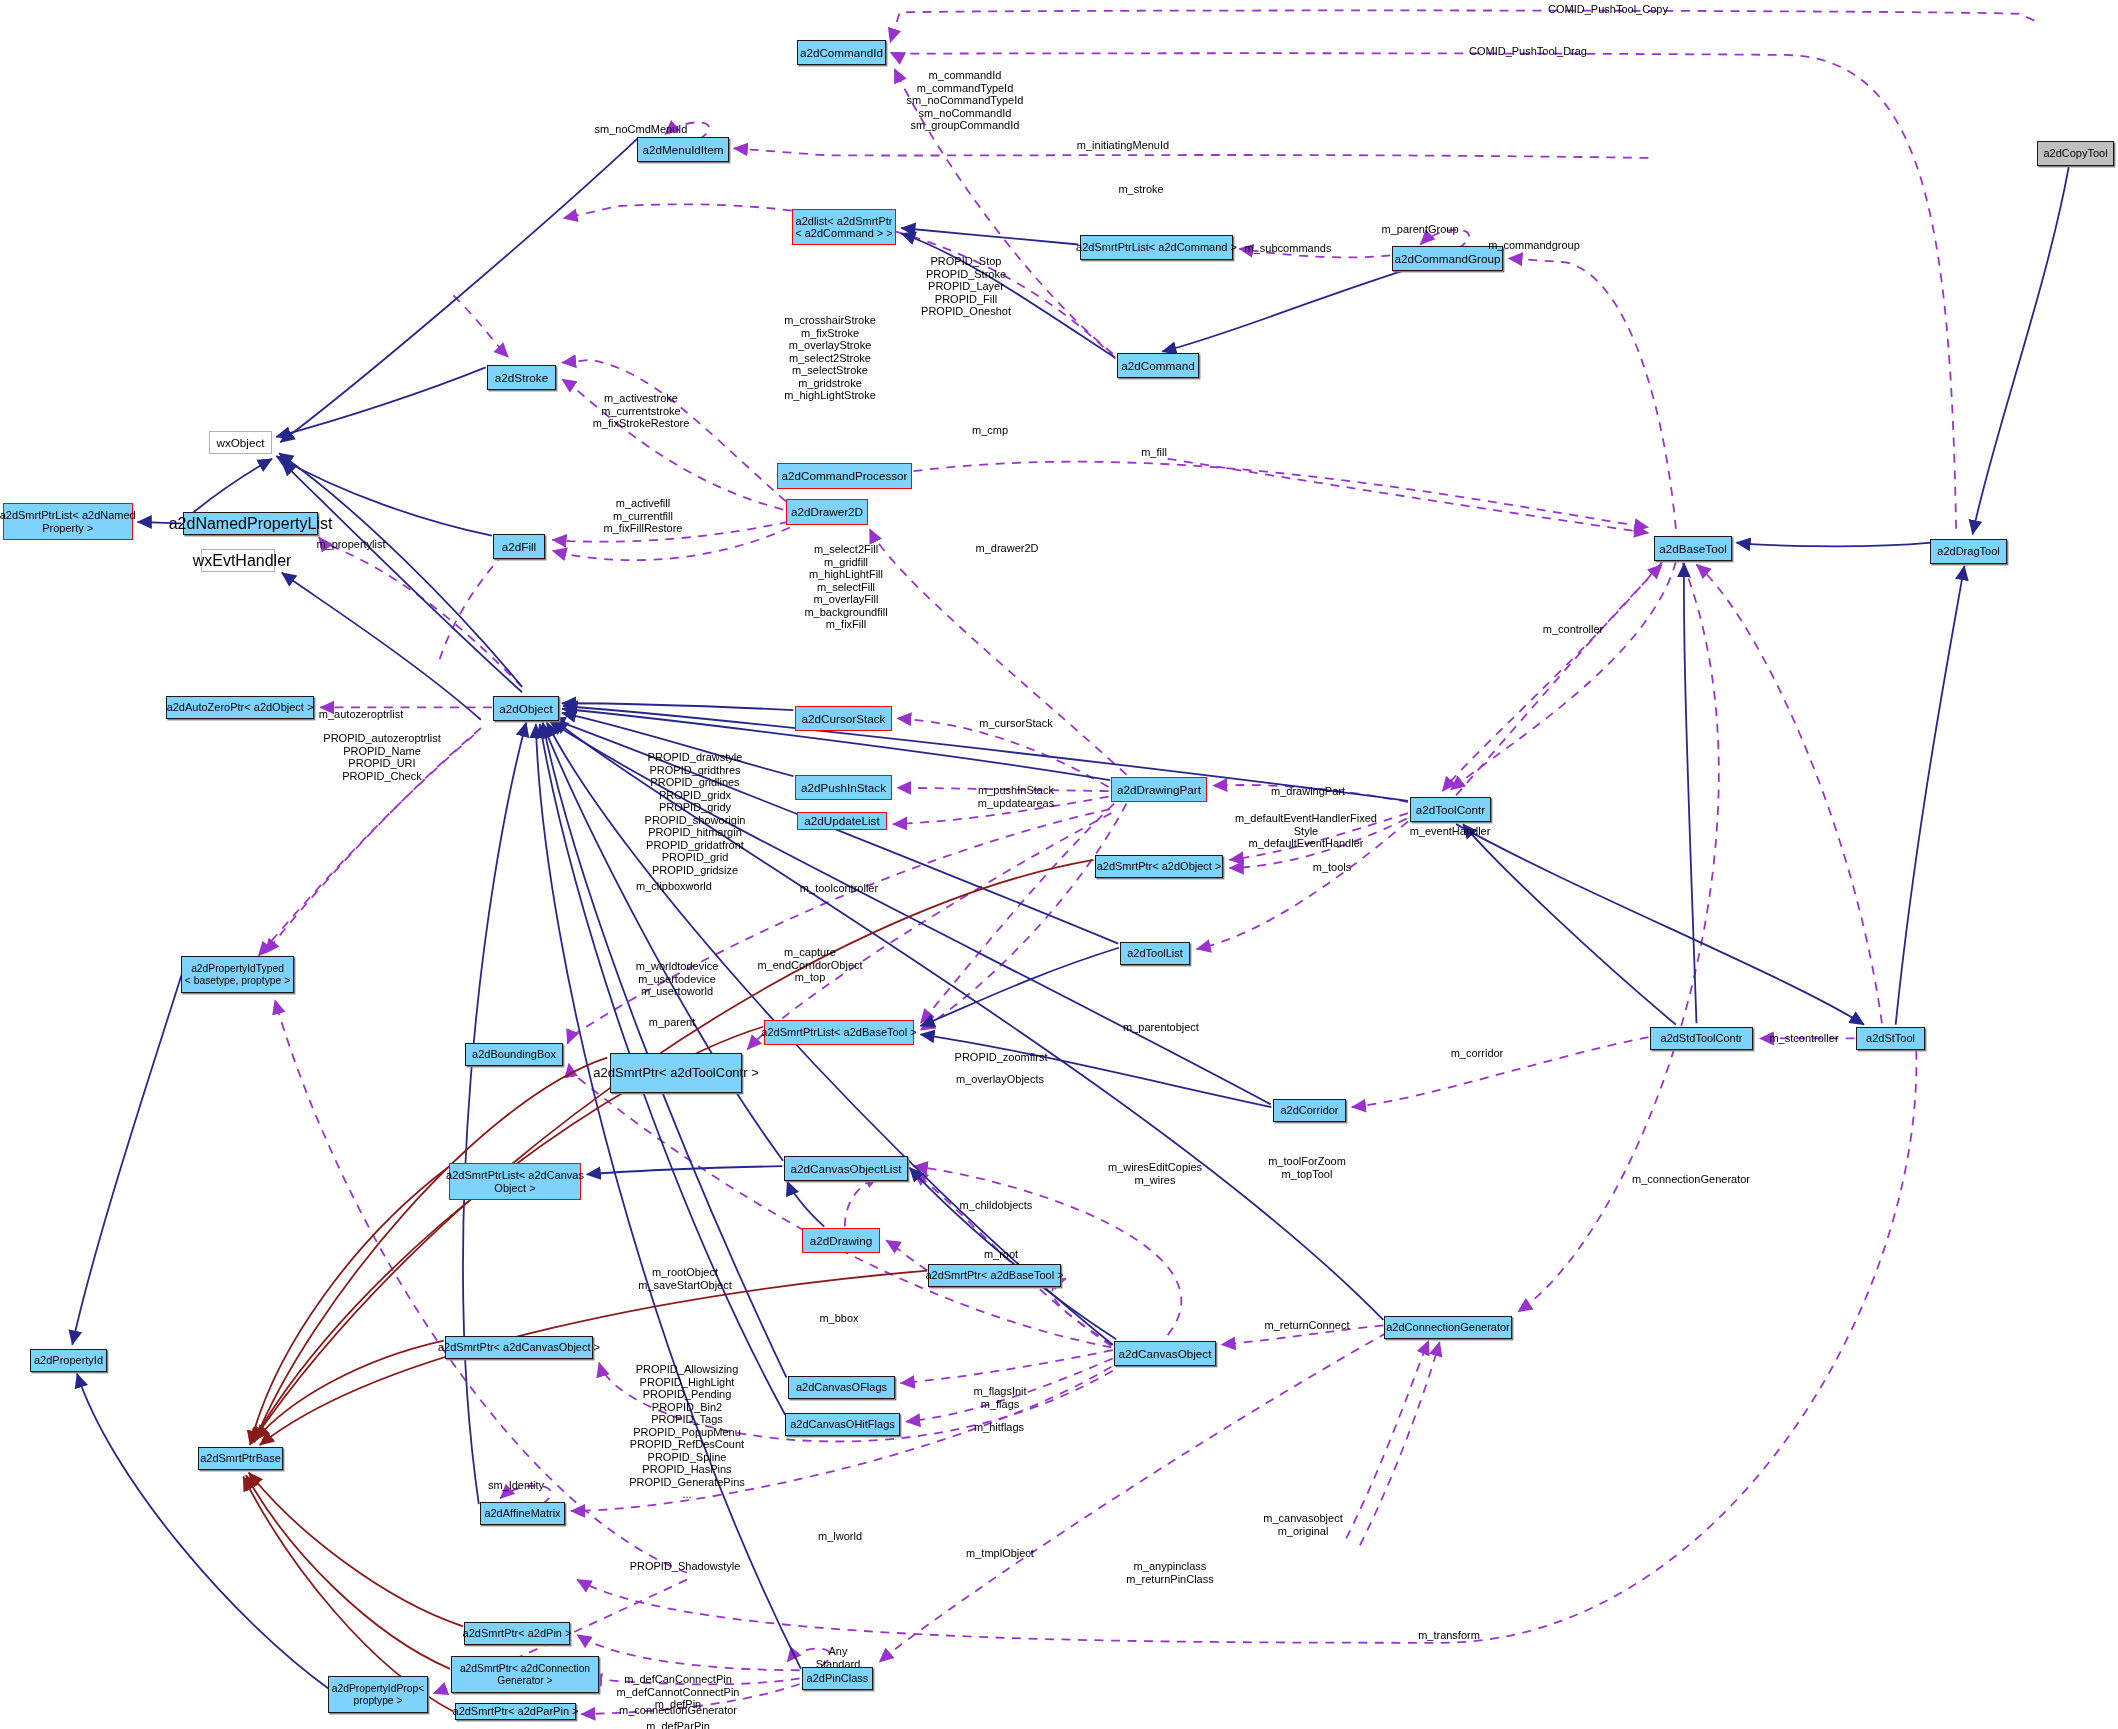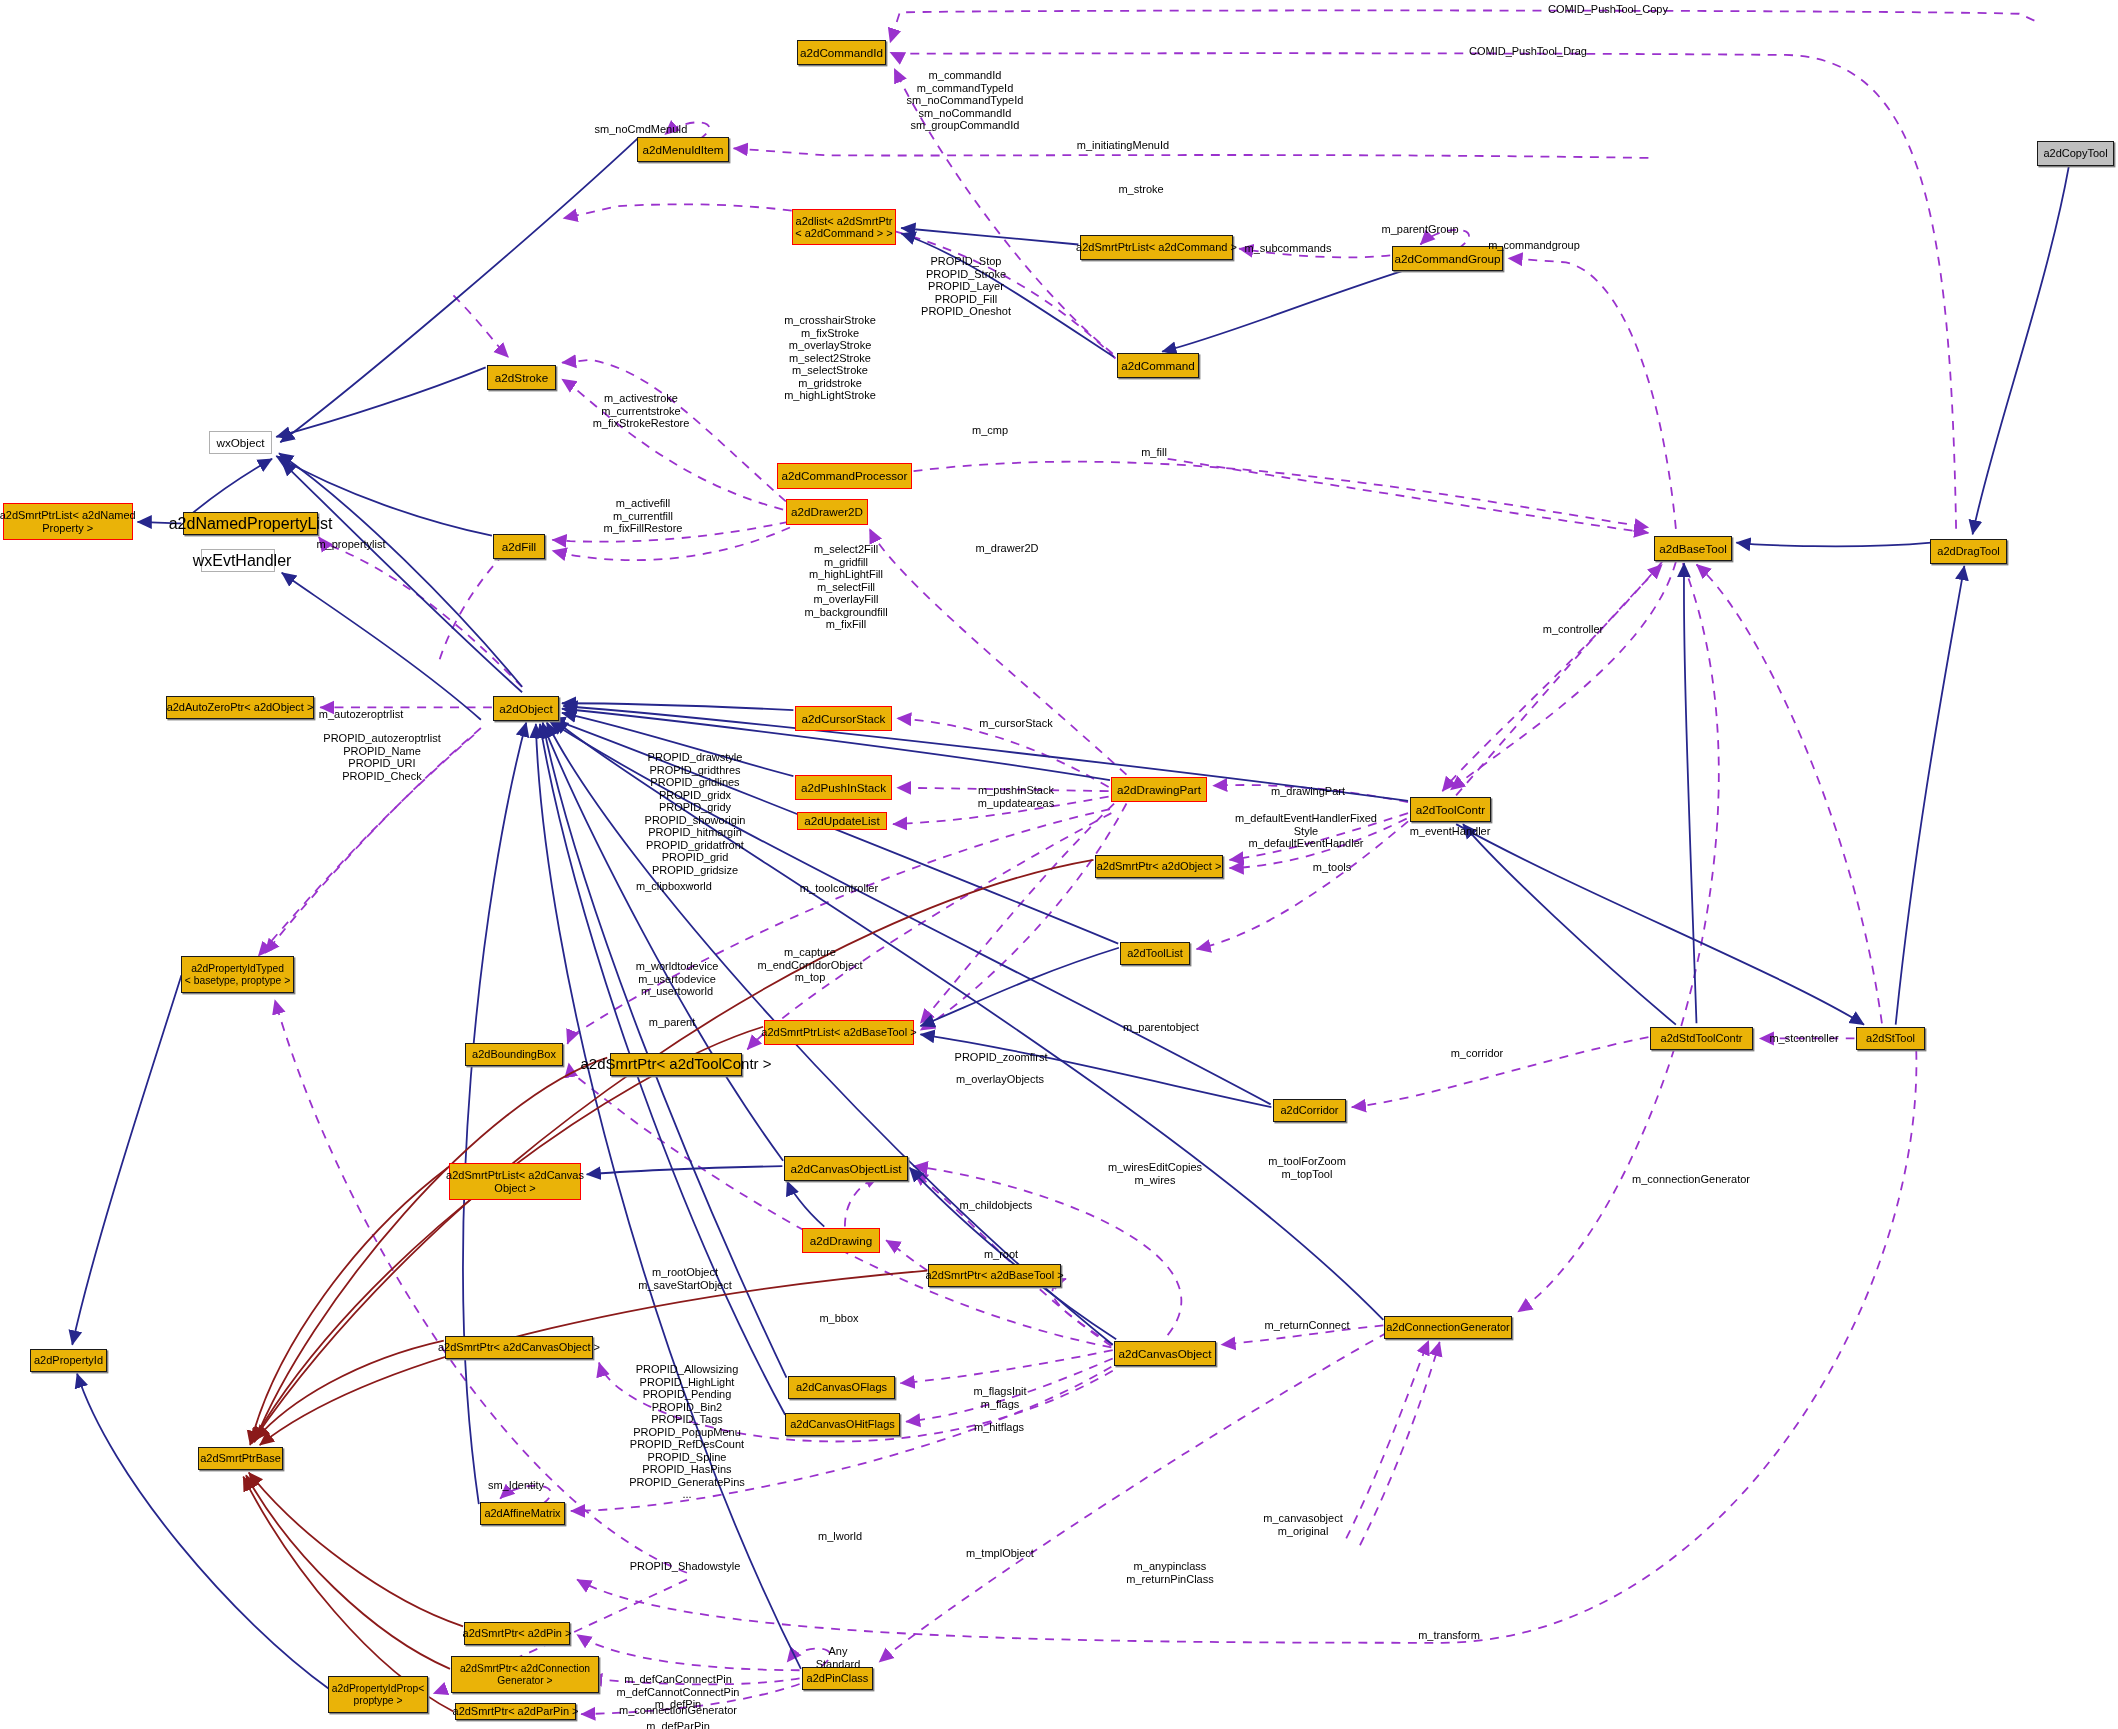--- a/index.html
+++ b/index.html
@@ -1,21 +1,21 @@
 <!DOCTYPE html>
 <html style="font-size:11px"><head>
 <meta charset="utf-8">
 <title>a2dCopyTool Collaboration Diagram</title>
 <style>
   html,body{margin:0;padding:0;background:#ffffff;}
   body{font-family:"Liberation Sans", sans-serif;}
   #diagram{position:relative;width:2119px;height:1730px;background:#ffffff;overflow:hidden;}
   #edges{position:absolute;left:0;top:0;width:2119px;height:1730px;}
   .node{position:absolute;box-sizing:border-box;display:flex;align-items:center;justify-content:center;
-        text-align:center;line-height:1.12;background:#eab308;white-space:pre;}
+        text-align:center;line-height:1.12;background:#7dd3fc;white-space:pre;}
   .node .lbl{display:block;padding:0 2.7px;}
   
   .n-plain{border:1.4px solid #1a1a1a;box-shadow:1.4px 1.4px 0 #808080;}
   
   .n-current{border:1.4px solid #1a1a1a;background:#bfbfbf;box-shadow:1.4px 1.4px 0 #808080;}
   
   .n-red{border:1.4px solid #ff0000;}
   
   .n-ext{border:1.4px solid #b0b0b0;background:#ffffff;}
   .elabel{position:absolute;color:#000000;white-space:pre;text-align:center;line-height:1.14;}
@@ -253,21 +253,21 @@
   <div class="node n-red" style="left:795px;top:706px;width:97px;height:25px;font-size:11.7px;"><span class="lbl">a2dCursorStack</span></div>
   <div class="node n-red" style="left:795px;top:775px;width:97px;height:25px;font-size:11.7px;"><span class="lbl">a2dPushInStack</span></div>
   <div class="node n-red" style="left:1111px;top:777px;width:96px;height:25px;font-size:11.7px;"><span class="lbl">a2dDrawingPart</span></div>
   <div class="node n-plain" style="left:1410px;top:797px;width:81px;height:25px;font-size:11.7px;"><span class="lbl">a2dToolContr</span></div>
   <div class="node n-red" style="left:797px;top:812px;width:90px;height:18px;font-size:11.7px;"><span class="lbl">a2dUpdateList</span></div>
   <div class="node n-plain" style="left:1095px;top:855px;width:128px;height:23px;font-size:11px;"><span class="lbl">a2dSmrtPtr&lt; a2dObject &gt;</span></div>
   <div class="node n-plain" style="left:1120px;top:942px;width:70px;height:23px;font-size:11px;"><span class="lbl">a2dToolList</span></div>
   <div class="node n-plain" style="left:181px;top:956px;width:113px;height:37px;font-size:10.3px;"><span class="lbl">a2dPropertyIdTyped
 &lt; basetype, proptype &gt;</span></div>
   <div class="node n-plain" style="left:465px;top:1043px;width:98px;height:23px;font-size:11px;"><span class="lbl">a2dBoundingBox</span></div>
-  <div class="node n-plain" style="left:610px;top:1053px;width:132px;height:23px;font-size:15px;"><span class="lbl">a2dSmrtPtr&lt; a2dToolContr &gt;</span></div>
+  <div class="node n-plain" style="left:610px;top:1053px;width:132px;height:40px;font-size:13px;"><span class="lbl">a2dSmrtPtr&lt; a2dToolContr &gt;</span></div>
   <div class="node n-red" style="left:764px;top:1020px;width:150px;height:25px;font-size:11px;"><span class="lbl">a2dSmrtPtrList&lt; a2dBaseTool &gt;</span></div>
   <div class="node n-plain" style="left:1650px;top:1027px;width:103px;height:23px;font-size:11px;"><span class="lbl">a2dStdToolContr</span></div>
   <div class="node n-plain" style="left:1856px;top:1027px;width:69px;height:23px;font-size:11px;"><span class="lbl">a2dStTool</span></div>
   <div class="node n-plain" style="left:1273px;top:1099px;width:73px;height:23px;font-size:11px;"><span class="lbl">a2dCorridor</span></div>
   <div class="node n-red" style="left:449px;top:1163px;width:132px;height:37px;font-size:11px;"><span class="lbl">a2dSmrtPtrList&lt; a2dCanvas
 Object &gt;</span></div>
   <div class="node n-plain" style="left:784px;top:1156px;width:124px;height:25px;font-size:11.7px;"><span class="lbl">a2dCanvasObjectList</span></div>
   <div class="node n-red" style="left:802px;top:1228px;width:78px;height:25px;font-size:11.7px;"><span class="lbl">a2dDrawing</span></div>
   <div class="node n-plain" style="left:928px;top:1264px;width:133px;height:23px;font-size:11px;"><span class="lbl">a2dSmrtPtr&lt; a2dBaseTool &gt;</span></div>
   <div class="node n-plain" style="left:1384px;top:1316px;width:128px;height:23px;font-size:11px;"><span class="lbl">a2dConnectionGenerator</span></div>

